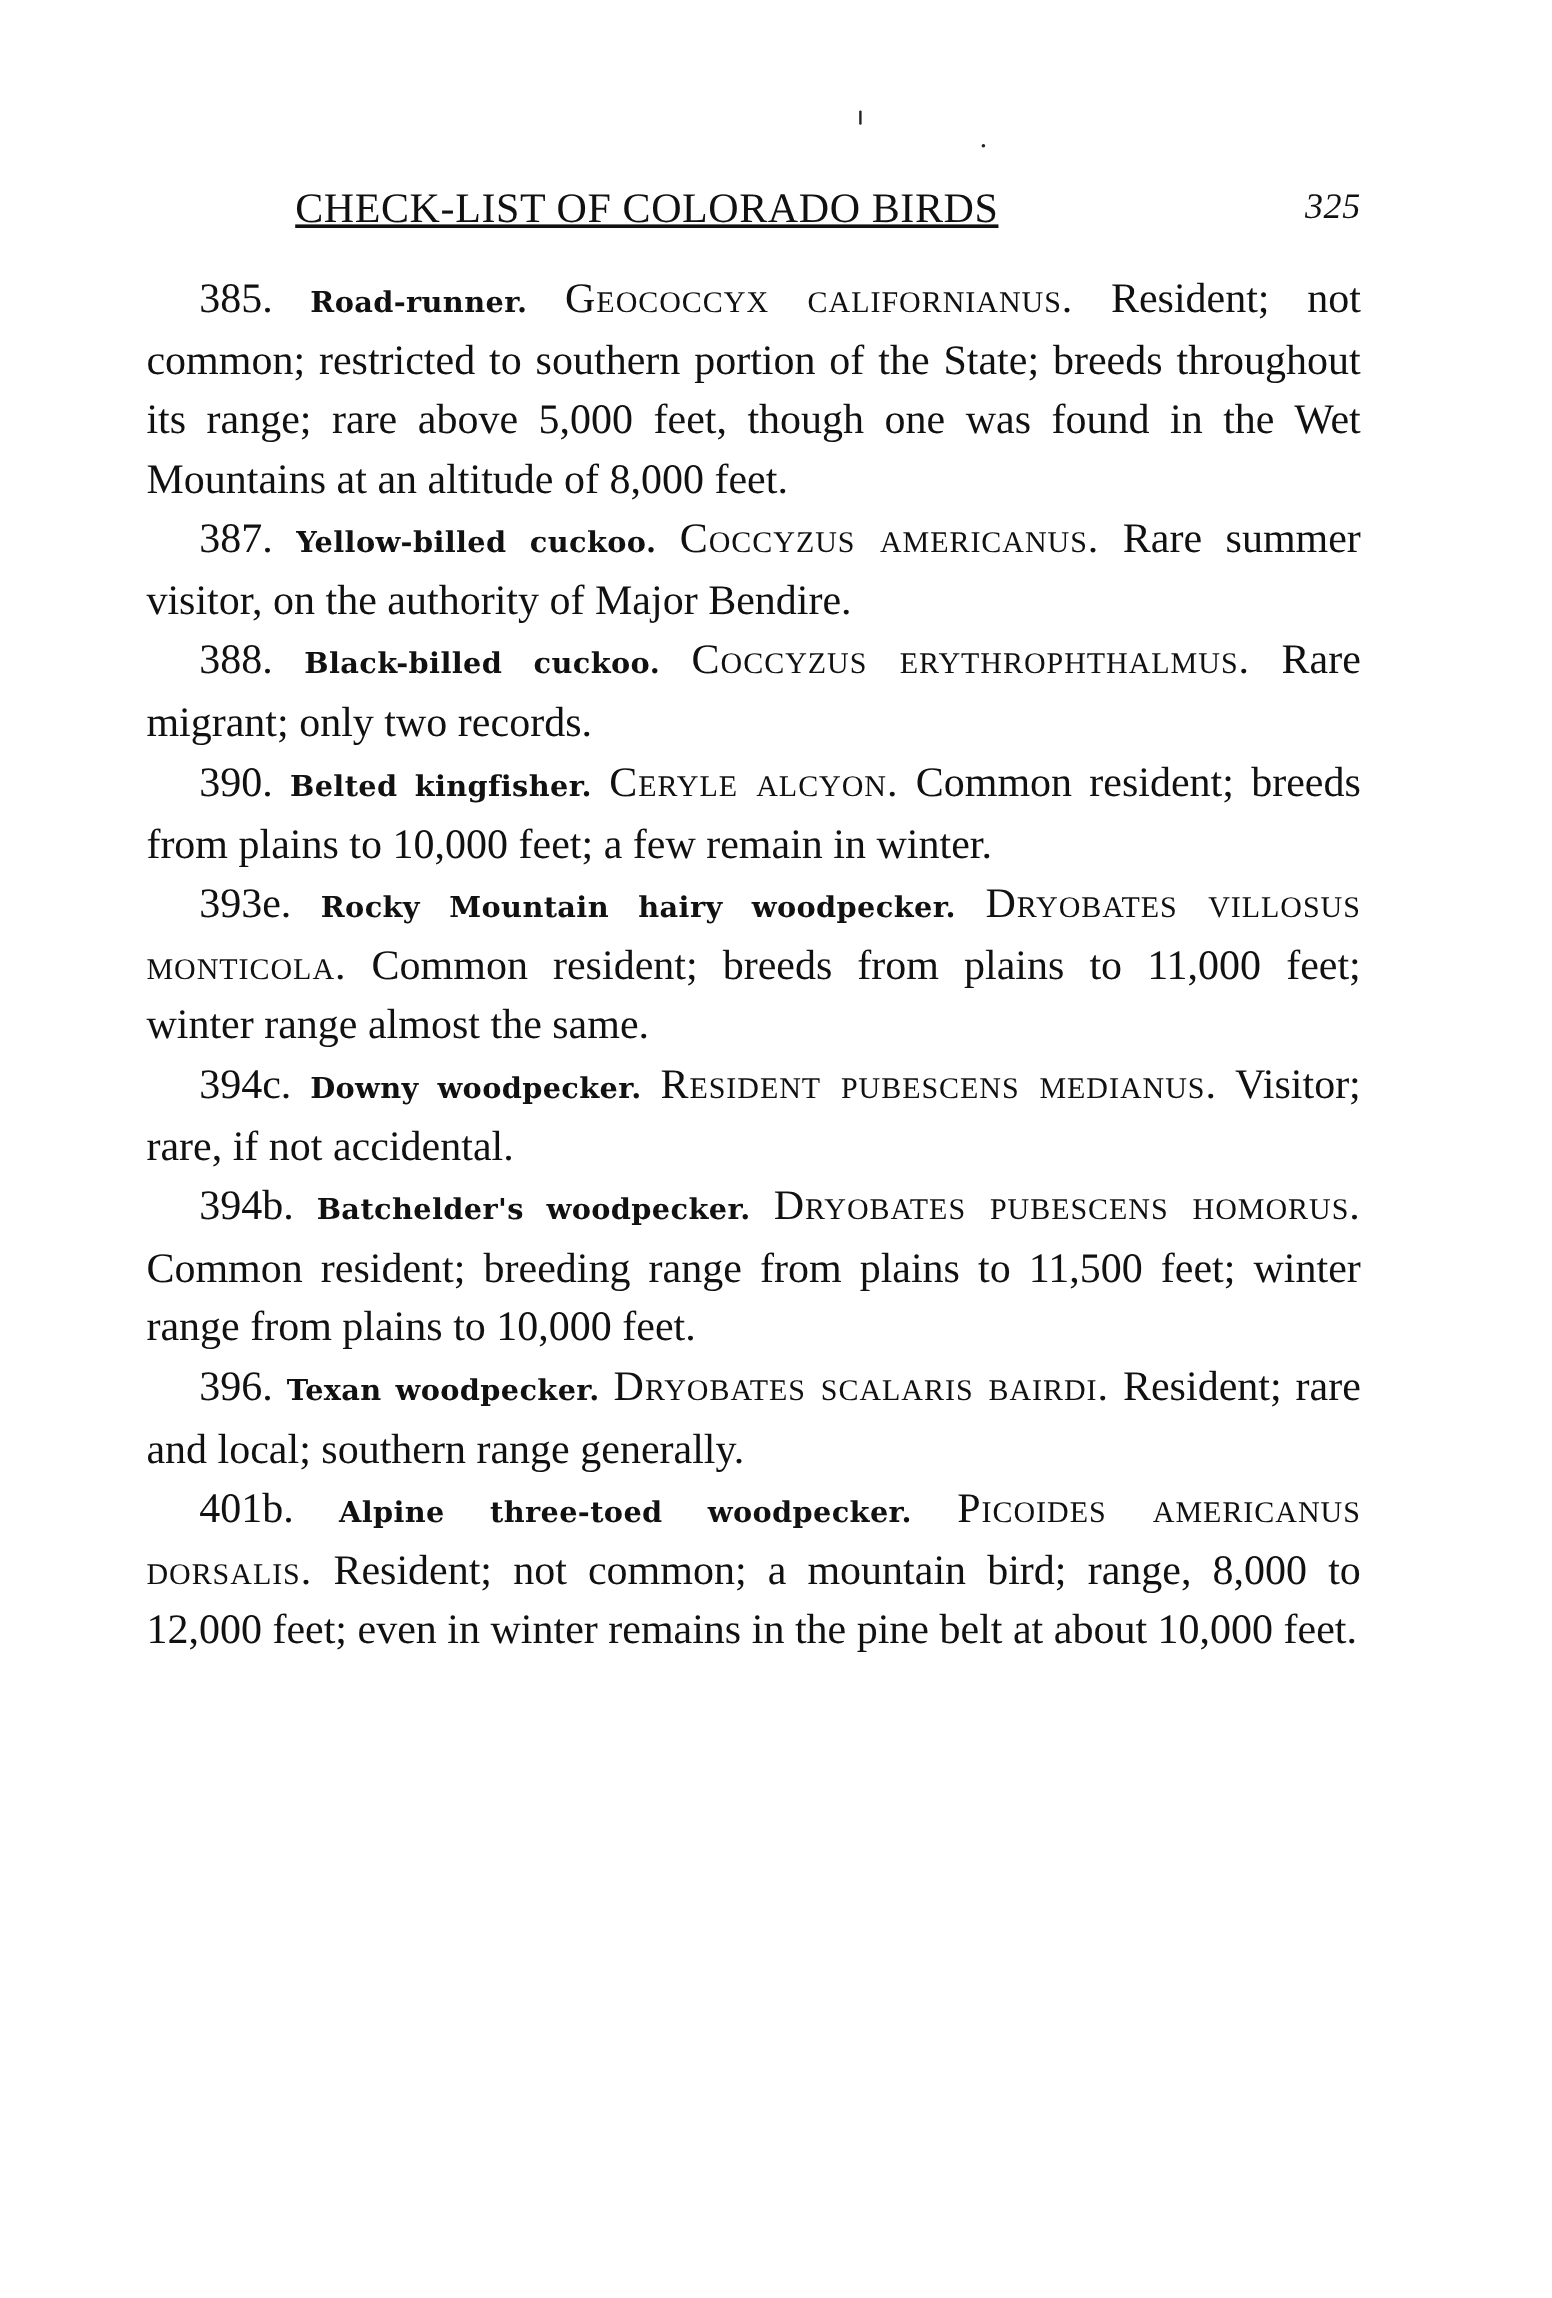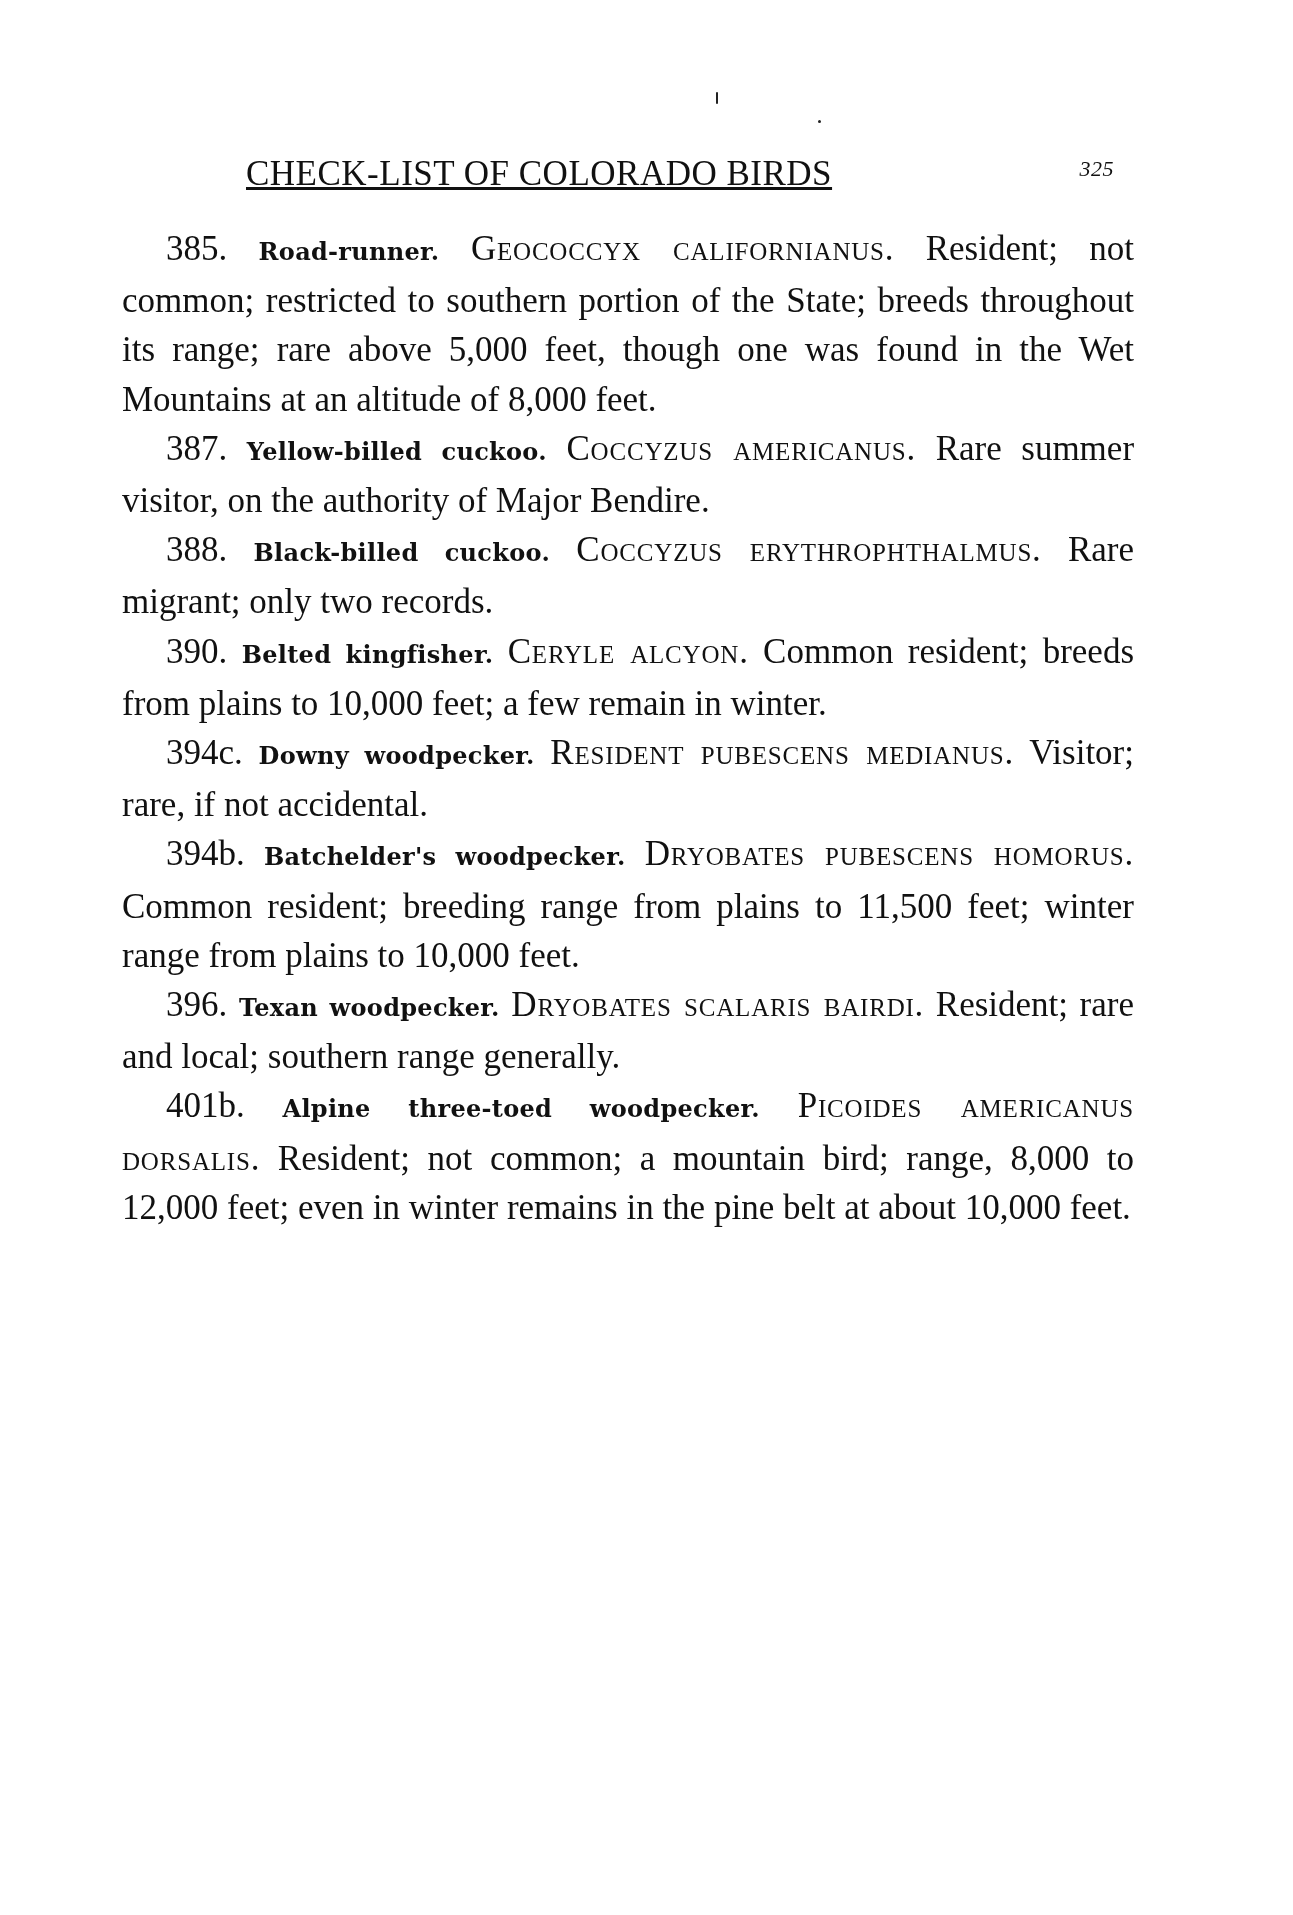--- a/index.html
+++ b/index.html
@@ -1,21 +1,21 @@
 <!DOCTYPE html>
 <html><head>
 <meta charset="utf-8">
 <style>
   html, body { margin: 0; padding: 0; background: #ffffff; }
   body { width: 1293px; height: 1915px; position: relative; overflow: hidden;
          font-family: "Liberation Serif", "DejaVu Serif", serif; color: #111; }
   .page { position: absolute; left: 122px; top: 150px; width: 1012px; }
   .running-head { position: relative; height: 52px; font-size: 35px; letter-spacing: 0.5px; }
   .running-head .title { position: absolute; left: 124px; top: 4px; text-decoration: underline; }
-  .running-head .folio { position: absolute; right: 20px; top: 6px; font-size: 22px; font-style: italic; }
+  .running-head .folio { position: absolute; right: 0; top: 6px; font-size: 30px; font-style: italic; }
   .body { margin-top: 22px; font-size: 35px; line-height: 49.2px; text-align: justify; }
   .entry { text-indent: 44px; margin: 0; }
   .entry .num { font-style: normal; }
   .entry .common { font-family: "DejaVu Serif", serif; font-weight: bold; font-size: 24px; letter-spacing: 0.3px; }
   .entry .sci { font-variant: small-caps; letter-spacing: 0.8px; }
   .speck { position: absolute; background: #222; border-radius: 50%; }
 </style>
 </head>
 <body>
 
@@ -47,20 +47,26 @@
       <span class="sci">Coccyzus erythrophthalmus.</span>
       <span class="desc">Rare migrant; only two records.</span>
     </p>
     <p class="entry">
       <span class="num">390.</span>
       <span class="common">Belted kingfisher.</span>
       <span class="sci">Ceryle alcyon.</span>
       <span class="desc">Common resident; breeds from plains to 10,000 feet; a few remain in winter.</span>
     </p>
     <p class="entry">
+      <span class="num">393e.</span>
+      <span class="common">Rocky Mountain hairy woodpecker.</span>
+      <span class="sci">Dryobates villosus monticola.</span>
+      <span class="desc">Common resident; breeds from plains to 11,000 feet; winter range almost the same.</span>
+    </p>
+    <p class="entry">
       <span class="num">394c.</span>
       <span class="common">Downy woodpecker.</span>
       <span class="sci">Resident pubescens medianus.</span>
       <span class="desc">Visitor; rare, if not accidental.</span>
     </p>
     <p class="entry">
       <span class="num">394b.</span>
       <span class="common">Batchelder's woodpecker.</span>
       <span class="sci">Dryobates pubescens homorus.</span>
       <span class="desc">Common resident; breeding range from plains to 11,500 feet; winter range from plains to 10,000 feet.</span>

